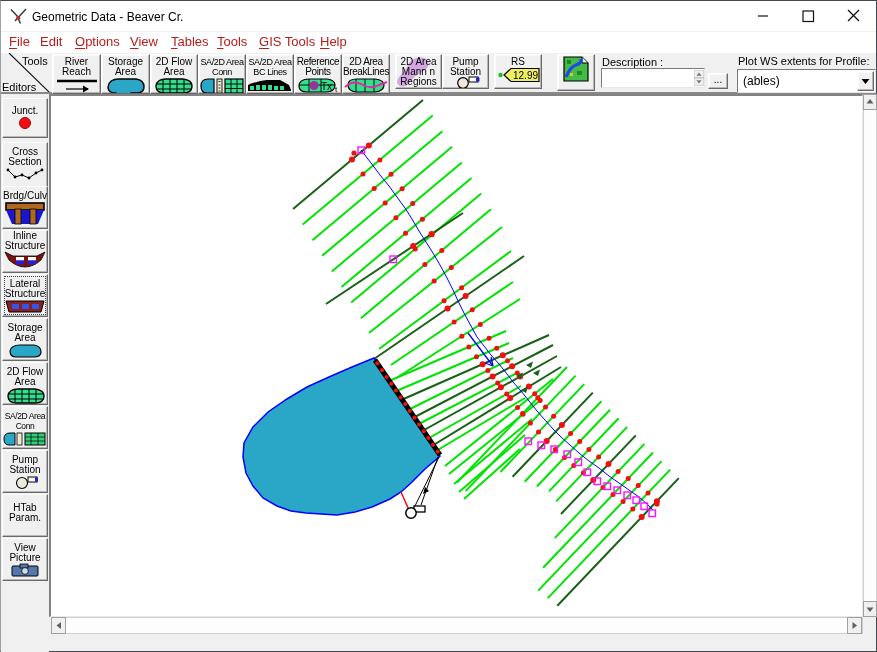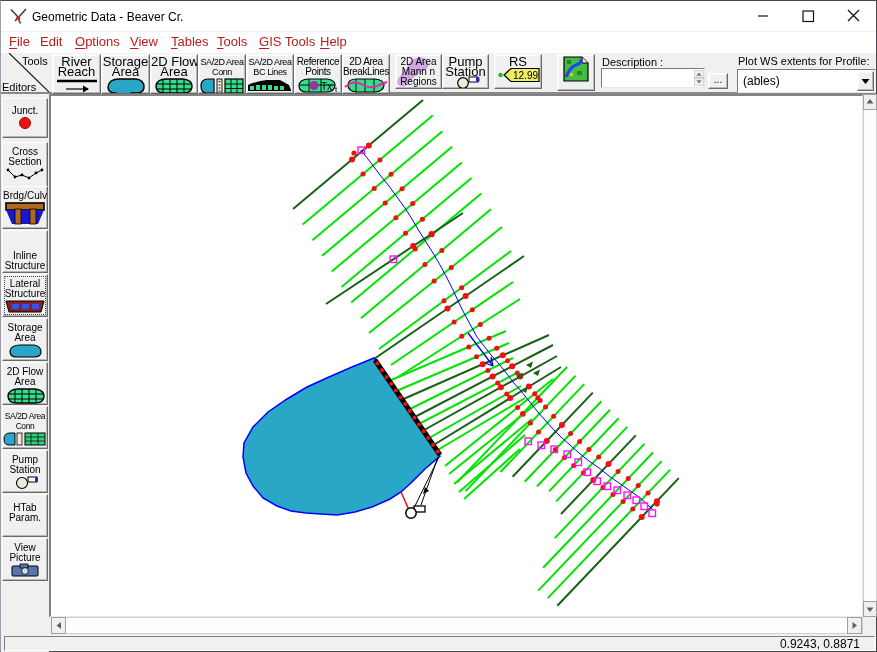--- a/index.html
+++ b/index.html
@@ -11,21 +11,21 @@
 .capbtn { top:0; width:46px; height:30px; }
 
 #menubar { left:0; top:31px; width:875px; height:21px; background:#ffffff; font-size:13px; color:#b91c1c;}
 .mi { position:absolute; top:2px; }
 .mi u { text-decoration:underline; text-underline-offset:2px; }
 
 #toolbar { left:0; top:52px; width:875px; height:41px; background:#f0f0f0; border-bottom:2px solid #888;}
 .tbtn { position:absolute; background:#f0f0f0; border:1px solid; border-color:#ffffff #6a6a6a #6a6a6a #ffffff;
   box-shadow: inset -1px -1px 0 #b8b8b8, inset 1px 1px 0 #fbfbfb; font-size:10px; line-height:10px;
   text-align:center; color:#000; white-space:nowrap; overflow:hidden; }
-.tbl { margin-top:2px; font-size:13px; line-height:10px; }
+.tbl { margin-top:2px; font-size:10px; line-height:10px; }
 .tbs { margin-top:2px; font-size:9px; line-height:10px; letter-spacing:-0.4px; }
 
 #sidebar { left:0; top:93px; width:48px; height:559px; background:#f0f0f0; }
 .sbtn { position:absolute; left:1px; width:46px; height:43px; background:#f0f0f0; border:1px solid;
   border-color:#ffffff #6a6a6a #6a6a6a #ffffff; box-shadow: inset -1px -1px 0 #b8b8b8;
   font-size:10px; line-height:10px; text-align:center; color:#000; white-space:nowrap; overflow:hidden; }
 
 #canvas { left:48px; top:93px; width:814px; height:523px; background:#fff;
   border-top:2px solid #828282; border-left:2px solid #828282; border-right:1px solid #e8e8e8; border-bottom:1px solid #e8e8e8;}
 
@@ -165,21 +165,21 @@
         <circle cx="24" cy="11" r="1.4"></circle>
         <circle cx="31" cy="6" r="1.4"></circle>
         <circle cx="37" cy="3" r="1.4"></circle>
       </svg></div>
 <div class="abs sbtn" style="top:185px;height:43px"><div style="margin-top:4px">Brdg/Culv</div><svg width="42" height="25">
         <rect x="2" y="2" width="38" height="7" fill="#b06820" stroke="#000" stroke-width="1.6"></rect>
         <path d="M2,9 L40,9 L34,23 L8,23 Z" fill="#1717d0"></path>
         <rect x="11" y="8" width="6" height="15" fill="#b06820" stroke="#000" stroke-width="0.8"></rect>
         <rect x="26" y="8" width="6" height="15" fill="#b06820" stroke="#000" stroke-width="0.8"></rect>
       </svg></div>
-<div class="abs sbtn" style="top:229px;height:43px"><div style="margin-top:20px">Inline<br>Structure</div><svg width="42" height="18">
+<div class="abs sbtn" style="top:229px;height:43px"><div style="margin-top:0">Inline<br>Structure</div><svg width="42" height="18">
         <path d="M1,1 L9,5 H33 L41,1 L37,9 Q29,16 21,16 Q13,16 5,9 Z" fill="#7a1212" stroke="#000" stroke-width="0.8"></path>
         <rect x="12" y="6" width="8" height="3.5" fill="#ffffff"></rect>
         <rect x="12" y="9.5" width="8" height="4" fill="#2222dd"></rect>
         <rect x="24" y="6" width="8" height="3.5" fill="#ffffff"></rect>
         <rect x="24" y="9.5" width="8" height="4" fill="#2222dd"></rect>
       </svg></div>
 <div class="abs sbtn" style="top:273px;height:43px;outline:1px dotted #444;outline-offset:-3px"><div style="margin-top:4px">Lateral<br>Structure</div><svg width="42" height="16">
         <path d="M2,2 L40,2 L37,13 L5,13 Z" fill="#882222" stroke="#000" stroke-width="1"></path>
         <rect x="8" y="5" width="7" height="5" fill="#3355ee"></rect>
         <rect x="18" y="5" width="7" height="5" fill="#3355ee"></rect>
@@ -394,15 +394,12 @@
   <div class="abs" id="hsb"></div>
   <div class="abs sbbtn" style="left:50px;top:616px;width:15px;height:17px"></div>
   <svg class="abs" style="left:50px;top:616px" width="15" height="17">
       <path d="M5.5,8.5 l4.5,-3.5 v7 Z" fill="#606060"></path>
     </svg>
   <div class="abs sbbtn" style="left:846px;top:616px;width:15px;height:17px"></div>
   <svg class="abs" style="left:846px;top:616px" width="15" height="17">
       <path d="M10,8.5 l-4.5,-3.5 v7 Z" fill="#606060"></path>
     </svg>
 
-  <div class="abs" id="status">
-      <span style="position:absolute;right:14px;top:0px">0.9243, 0.8871</span>
-    </div>
 </div>
 </body></html>

